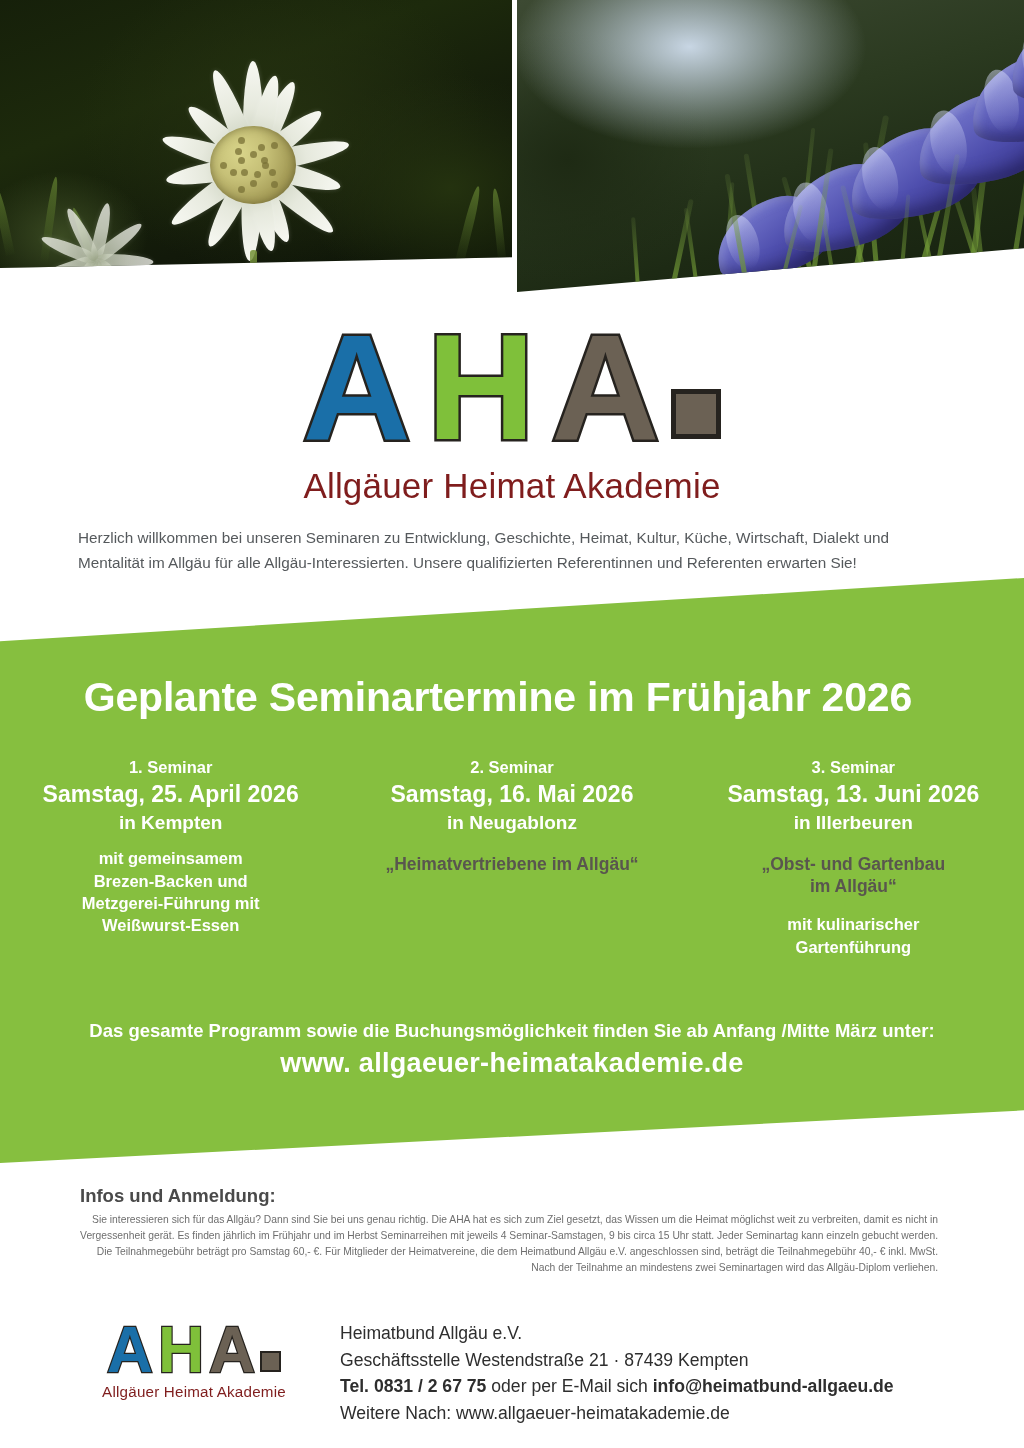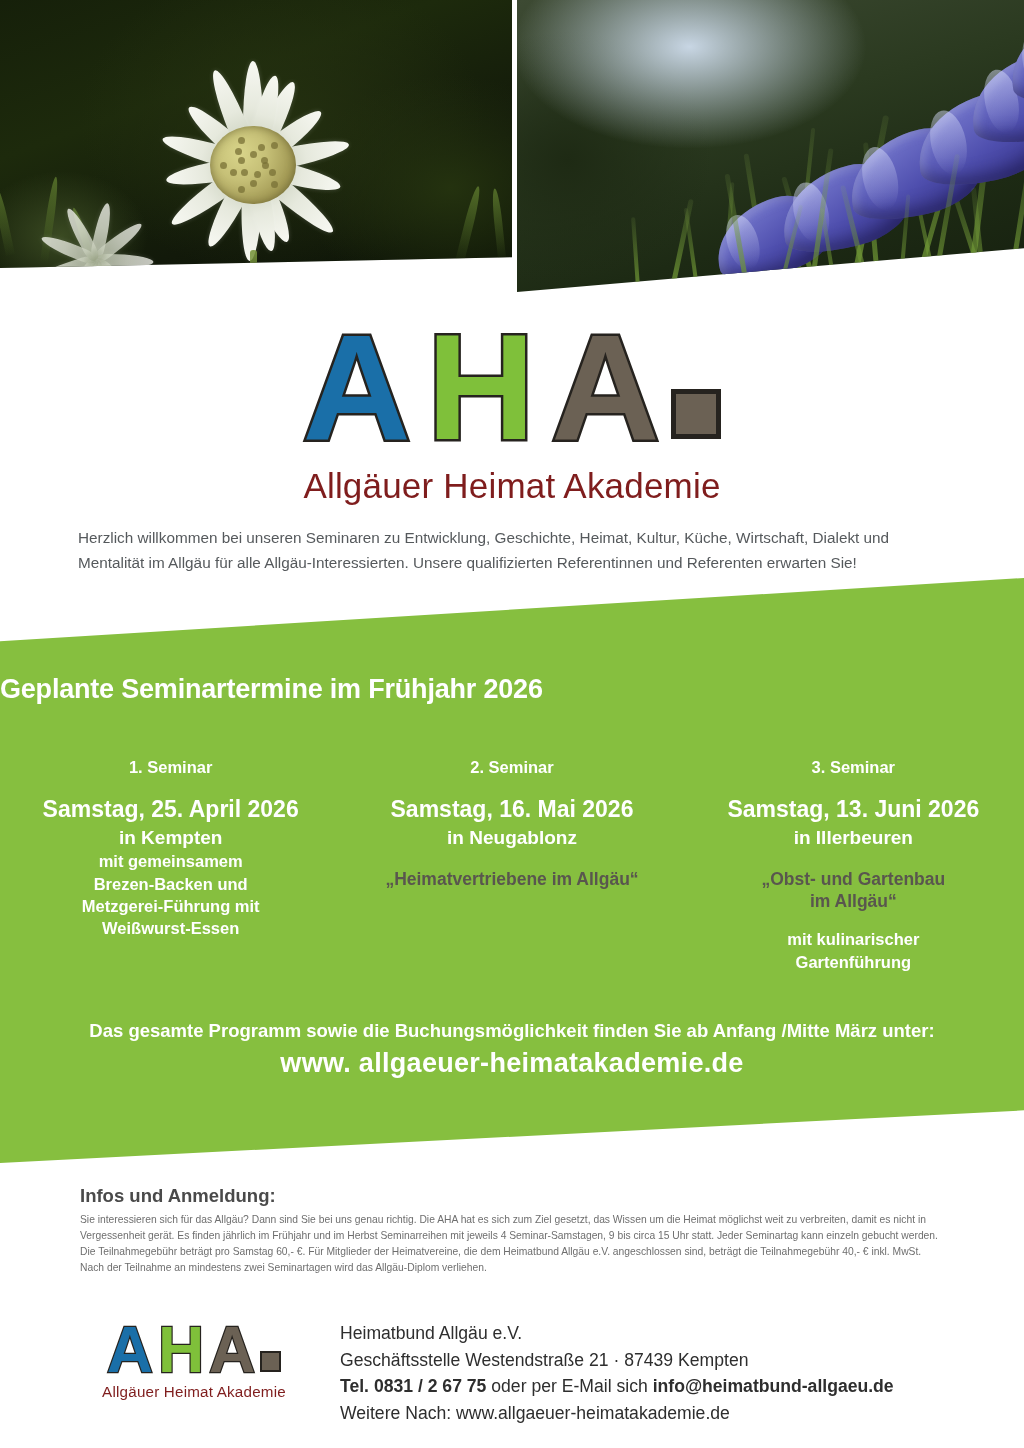--- a/index.html
+++ b/index.html
@@ -80,42 +80,42 @@
   
   .intro{position:absolute;top:526px;left:78px;width:870px;
     font-size:15.3px;line-height:1.62;color:#55595c;text-align:left;}
 
   
   .green-band{position:absolute;left:0;top:578px;width:1024px;height:585px;
     background:#86bf3f;
     clip-path:polygon(0 10.8%, 100% 0, 100% 91%, 0 100%);}
   .band-inner{position:absolute;left:0;top:578px;width:1024px;height:585px;}
 
-  .band-title{position:absolute;top:96px;left:0;width:912px;text-align:left;
-    font-size:27px;font-weight:bold;color:#ffffff;letter-spacing:-.2px;}
+  .band-title{position:absolute;top:96px;left:0;width:912px;text-align:right;
+    font-size:41px;font-weight:bold;color:#ffffff;letter-spacing:-.2px;}
 
   .cols{position:absolute;top:178px;left:0;width:1024px;display:flex;}
   .col{flex:1;text-align:center;padding:0 12px;box-sizing:border-box;}
   .c-num{font-size:16.5px;font-weight:bold;color:#ffffff;line-height:1.35;}
-  .c-date{font-size:23px;font-weight:bold;color:#ffffff;line-height:1.28;margin-top:17px;}
+  .c-date{font-size:23px;font-weight:bold;color:#ffffff;line-height:1.28;margin-top:2px;}
   .c-place{font-size:19px;font-weight:bold;color:#ffffff;line-height:1.3;margin-top:1px;}
   .c-topic{font-size:17.5px;font-weight:bold;color:#59564e;line-height:1.26;margin-top:18px;}
-  .c-extra{font-size:16.5px;font-weight:bold;color:#ffffff;line-height:1.34;margin-top:0;}
+  .c-extra{font-size:16.5px;font-weight:bold;color:#ffffff;line-height:1.34;margin-top:12px;}
   .col2 .c-extra, .col3 .c-extra{margin-top:16px;}
 
   .band-cta{position:absolute;top:440px;left:0;width:1024px;text-align:center;
     font-size:18.5px;font-weight:bold;color:#ffffff;line-height:1.4;}
   .band-url{position:absolute;top:470px;left:0;width:1024px;text-align:center;
     font-size:27px;font-weight:bold;color:#ffffff;letter-spacing:.3px;}
 
   
   .infos-title{position:absolute;top:1185px;left:80px;
     font-size:18.5px;font-weight:bold;color:#4a4a4a;}
   .infos-text{position:absolute;top:1212px;left:80px;width:858px;
-    font-size:10.3px;line-height:1.56;color:#6e6e6e;text-align:left;}
+    font-size:10.3px;line-height:1.56;color:#6e6e6e;text-align:right;}
 
   
   .logo-foot{position:absolute;top:1318px;left:78px;width:232px;text-align:center;}
   .logo-foot .aha-letter{font-size:64px;}
   .logo-foot .L-blue,.logo-foot .L-green,.logo-foot .L-brown{-webkit-text-stroke:2.4px #26231f;}
   .logo-foot .aha-sp{display:inline-block;width:5px;}
   .logo-foot .aha-dot{display:inline-block;width:17px;height:17px;background:#6b6154;
     border:2.4px solid #26231f;margin-left:5px;}
   .logo-foot .logo-sub{font-size:15.2px;margin-top:1px;}
 

